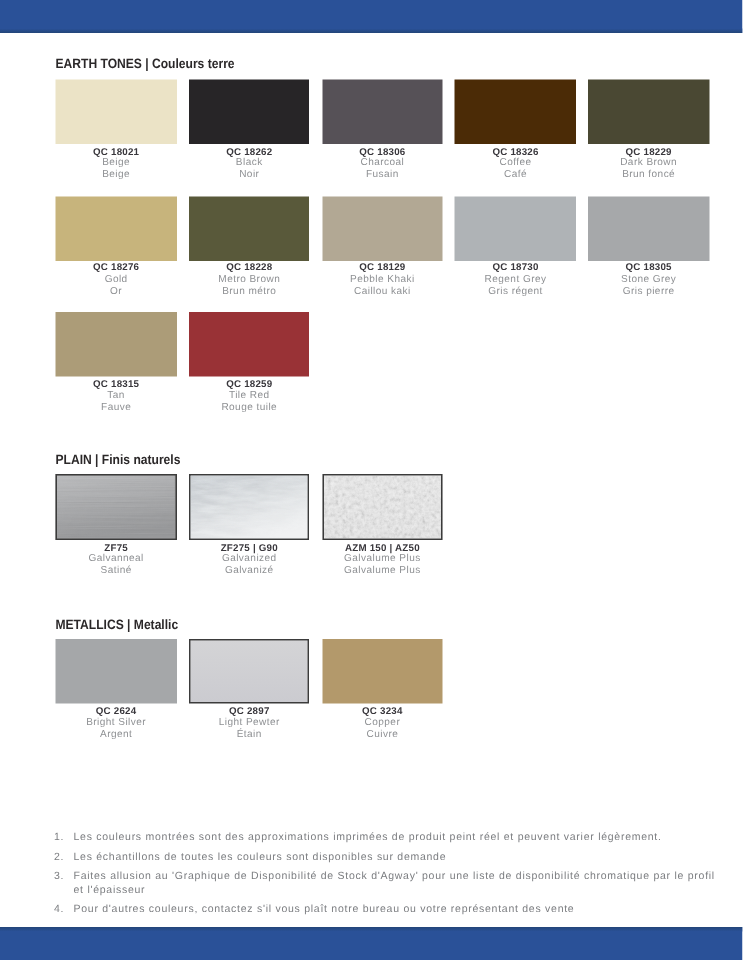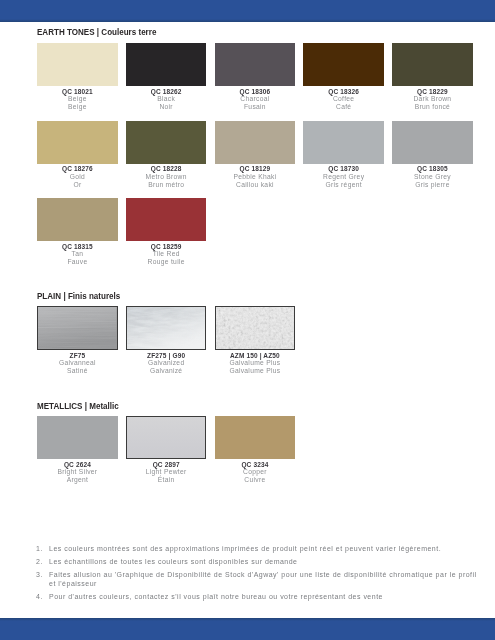--- a/index.html
+++ b/index.html
@@ -2,21 +2,21 @@
 <html><head>
 <meta charset="utf-8">
 <title>Colour Chart</title>
 <style>
   html,body{margin:0;padding:0;}
   body{width:495px;height:640px;background:#ffffff;font-family:"Liberation Sans",sans-serif;overflow:hidden;position:relative;}
   .topbar{position:absolute;left:0;top:0;width:495px;height:22px;background:#2a5198;}
   .topbar-edge{position:absolute;left:0;top:19px;width:495px;height:3px;background:linear-gradient(#2a5198,#234579);}
   .botbar{position:absolute;left:0;top:618px;width:495px;height:22px;background:#2a5198;}
   .botbar-edge{position:absolute;left:0;top:618px;width:495px;height:3px;background:linear-gradient(#234579,#2a5198);}
-  .page{position:absolute;left:0;top:22px;width:495px;height:428px;background:#fff;}
+  .page{position:absolute;left:0;top:32px;width:495px;height:428px;background:#fff;}
   .sec-title{position:absolute;font-size:9px;font-weight:bold;color:#2b2829;white-space:nowrap;transform:scaleX(0.895);transform-origin:left top;}
   .sw{position:absolute;}
   .lbl{position:absolute;text-align:center;width:80.5px;text-indent:0.35px;}
   .code{font-size:6.5px;font-weight:bold;color:#39373c;letter-spacing:.15px;line-height:7.6px;}
   .nm{font-size:6.7px;color:#8e9093;letter-spacing:.3px;line-height:8px;}
   .bordered{border:1px solid #3b3b3b;}
   .texbox{border:1px solid #3b3b3b;overflow:hidden;}
   .texbox svg{display:block;width:100%;height:100%;}
   .defs{position:absolute;width:0;height:0;overflow:hidden;}
   .notes{position:absolute;left:36px;top:522px;width:446px;}

